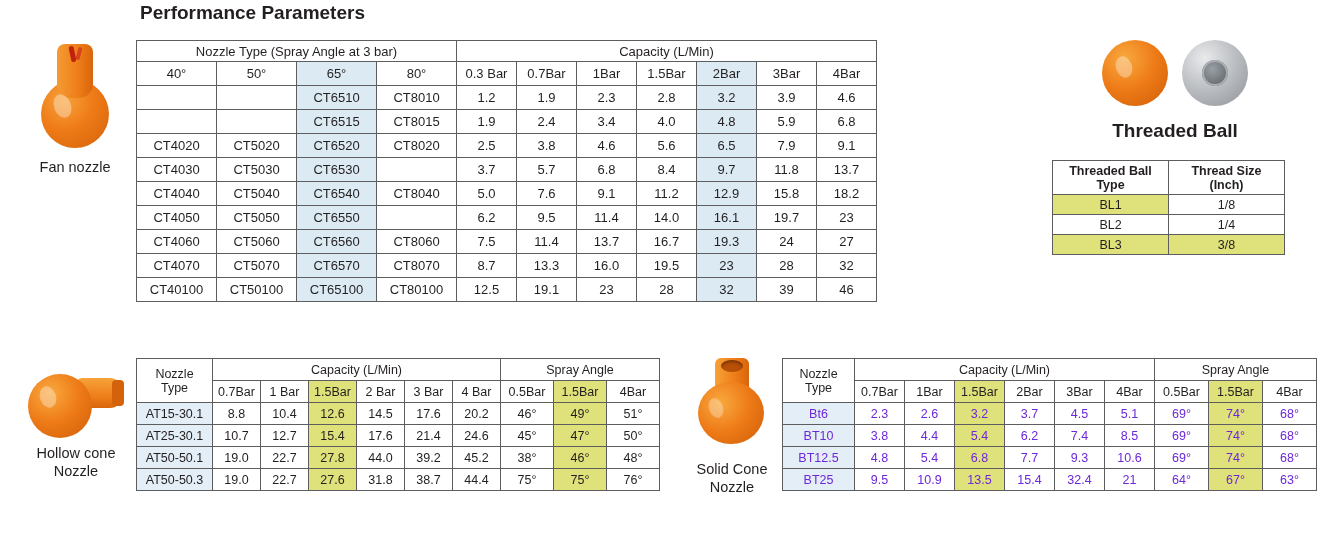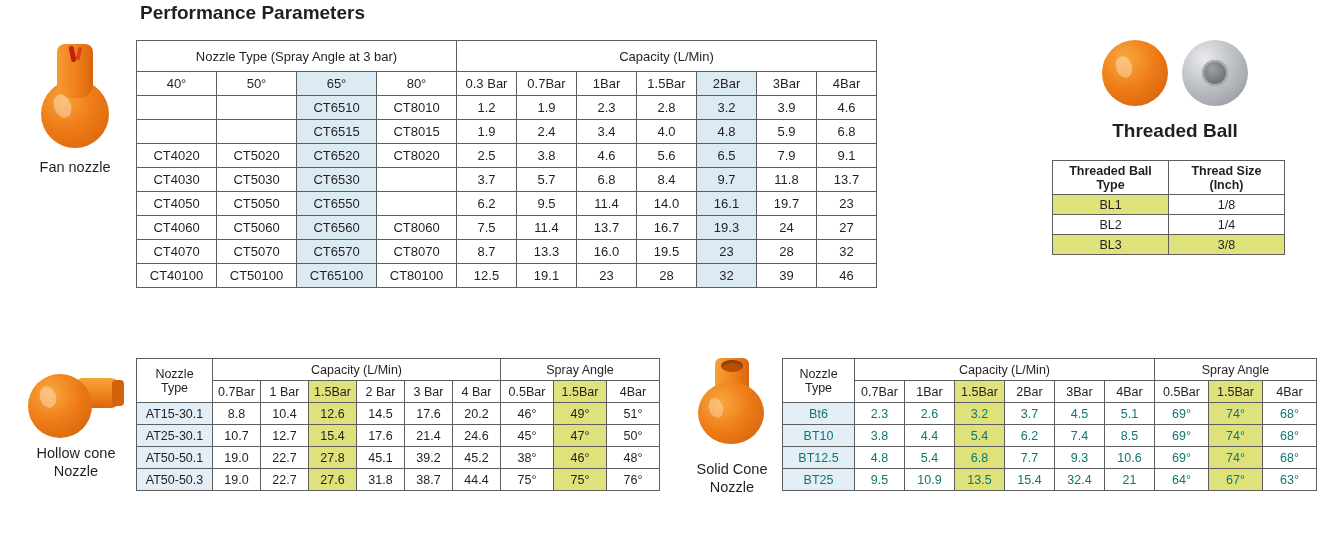--- a/index.html
+++ b/index.html
@@ -43,21 +43,21 @@
 
   
   .fan-table {
     position: absolute;
     left: 136px; top: 40px;
   }
   .fan-table td, .fan-table th {
     height: 24px;
     font-size: 13px;
   }
-  .fan-table .hdr { height: 31px; }
+  .fan-table .hdr { height: 21px; }
   .col-type { width: 80px; }
   .col-cap  { width: 60px; }
   .hl-blue { background: #dceaf4; }
 
   
   .fan-img-wrap {
     position: absolute;
     left: 20px; top: 42px;
     width: 110px; text-align: center;
   }
@@ -216,21 +216,21 @@
   }
 
   .sc-table {
     position: absolute;
     left: 782px; top: 358px;
   }
   .sc-table td, .sc-table th { height: 22px; font-size: 12.5px; }
   .sc-col-type { width: 72px; }
   .sc-col-cap  { width: 50px; }
   .sc-col-ang  { width: 54px; }
-  .sc-grey { color: #0f766e; }
+  .sc-grey { color: #6d28d9; }
   .sc-blue { background: #e3eef7; }
 
   .bold { font-weight: bold; }
 </style>
 </head>
 <body>
 
 <div class="page">
 
   <div class="page-title">Performance Parameters</div>
@@ -313,20 +313,33 @@
         <td></td>
         <td>3.7</td>
         <td>5.7</td>
         <td>6.8</td>
         <td>8.4</td>
         <td class="hl-blue">9.7</td>
         <td>11.8</td>
         <td>13.7</td>
       </tr>
       <tr>
+        <td>CT4040</td>
+        <td>CT5040</td>
+        <td class="hl-blue">CT6540</td>
+        <td>CT8040</td>
+        <td>5.0</td>
+        <td>7.6</td>
+        <td>9.1</td>
+        <td>11.2</td>
+        <td class="hl-blue">12.9</td>
+        <td>15.8</td>
+        <td>18.2</td>
+      </tr>
+      <tr>
         <td>CT4050</td>
         <td>CT5050</td>
         <td class="hl-blue">CT6550</td>
         <td></td>
         <td>6.2</td>
         <td>9.5</td>
         <td>11.4</td>
         <td>14.0</td>
         <td class="hl-blue">16.1</td>
         <td>19.7</td>
@@ -467,21 +480,21 @@
         <td>24.6</td>
         <td class="bold">45°</td>
         <td class="bold hl-yellow">47°</td>
         <td class="bold">50°</td>
       </tr>
       <tr>
         <td class="hc-blue">AT50-50.1</td>
         <td>19.0</td>
         <td>22.7</td>
         <td class="hl-yellow">27.8</td>
-        <td>45.1</td>
+        <td>44.0</td>
         <td>39.2</td>
         <td>45.2</td>
         <td class="bold">38°</td>
         <td class="bold hl-yellow">46°</td>
         <td class="bold">48°</td>
       </tr>
       <tr>
         <td class="hc-blue">AT50-50.3</td>
         <td>19.0</td>
         <td>22.7</td>

